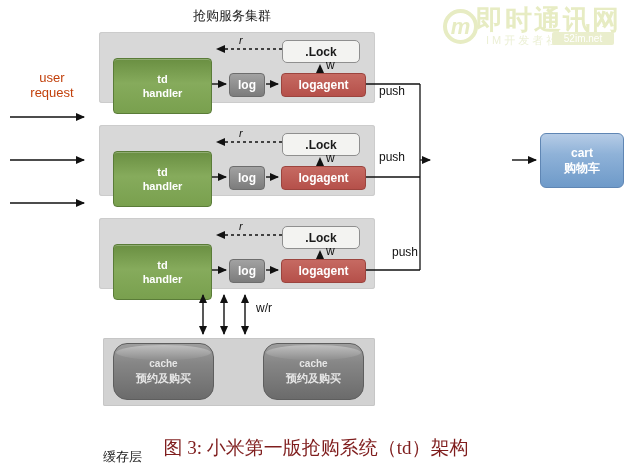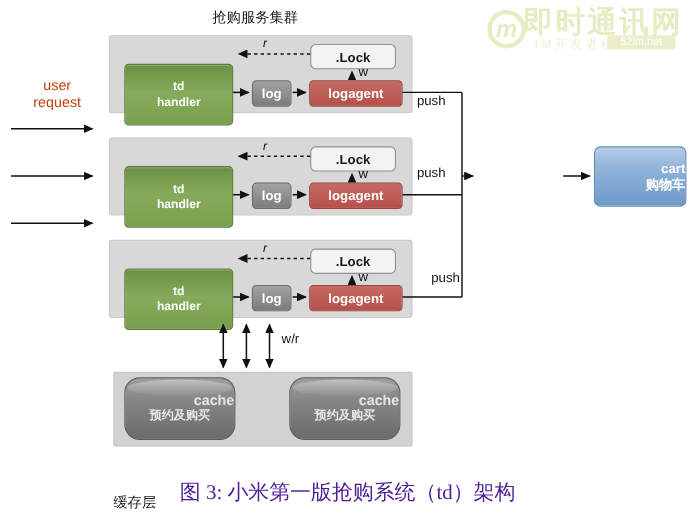--- a/index.html
+++ b/index.html
@@ -22,21 +22,21 @@
     left:552px;top:32px;width:62px;height:13px;background:#eaeecd;border-radius:2px;
     color:#ffffff;font-size:10px;display:flex;align-items:center;justify-content:center;
   }
 
   
   .cluster-title{left:186px;top:7px;width:92px;text-align:center;font-size:13px;color:#1a1a1a;white-space:nowrap;}
   .user-req{left:12px;top:70px;width:80px;text-align:center;font-size:13px;line-height:15px;color:#c2410c;}
   .r-label{font-size:11px;font-style:italic;}
   .w-label{font-size:12px;}
   .caption{left:0;top:435px;width:632px;text-align:center;font-family:"Liberation Serif", serif;
-    font-size:19px;color:#4c1d95;}
+    font-size:19px;color:#7f1d1d;}
 
   
   .row{left:99px;width:276px;height:71px;background:#d8d8d8;border-radius:3px;box-shadow:0 0 0 1px #cccccc inset;}
   .row-1{top:32px;} .row-2{top:125px;} .row-3{top:218px;}
   .box{position:absolute;display:flex;flex-direction:column;align-items:center;justify-content:center;
     color:#fff;font-weight:bold;text-align:center;}
   .handler{left:14px;top:7px;width:97px;height:54px;border-radius:4px;font-size:11px;line-height:14px;
     background:linear-gradient(180deg,#6a8f42 0%,#86ab5c 45%,#79a04e 100%);
     border:1px solid #5a7c38;box-shadow:inset 0 1px 0 rgba(255,255,255,.25);margin-top:19px;}
   .logbox{left:130px;top:41px;width:34px;height:22px;border-radius:4px;font-size:12px;
@@ -51,34 +51,34 @@
   
   .push-label{font-size:12px;color:#111;}
   .push-1{left:379px;top:84px;} .push-2{left:379px;top:150px;} .push-3{left:392px;top:245px;}
 
   
   .logserver{left:433px;top:133px;width:78px;height:53px;border-radius:6px;font-size:13px;
     background:linear-gradient(180deg,#9550b0 0%,#c693d3 26%,#a463bc 100%);
     border:1px solid #8a4aa5;}
   .cart{left:540px;top:133px;width:82px;height:53px;border-radius:6px;font-size:12px;line-height:15px;
     background:linear-gradient(180deg,#b6cce6 0%,#8fb2d8 38%,#6e9ac9 100%);
-    border:1px solid #5f86b4;align-items:flex-end;}
+    border:1px solid #5f86b4;}
 
   
   .wr-label{left:256px;top:301px;font-size:12px;}
   .cache-container{left:103px;top:338px;width:272px;height:68px;background:#d2d2d2;border-radius:2px;
     box-shadow:0 0 0 1px #c6c6c6 inset;}
   .cyl{position:absolute;top:5px;width:99px;height:55px;border-radius:14px;overflow:hidden;
     background:linear-gradient(180deg,#9e9e9e 0%,#868686 35%,#6b6b6b 100%);
     border:1px solid #5e5e5e;}
   .cyl::before{content:"";position:absolute;left:2px;right:2px;top:1px;height:15px;border-radius:50%;
     background:linear-gradient(180deg,#c0c0c0,#8e8e8e);}
   .cyl-1{left:10px;} .cyl-2{left:160px;}
   .cyl-text{position:relative;z-index:2;margin-top:12px;text-align:center;color:#e6e6e6;font-weight:bold;}
-  .cyl-text .l1{font-size:13px;line-height:15px;text-align:right;}
+  .cyl-text .l1{font-size:10px;line-height:15px;}
   .cyl-text .l2{font-size:11px;line-height:14px;}
   .cache-label{left:103px;top:408px;width:272px;text-align:left;font-size:13px;color:#1a1a1a;margin-top:40px;}
 
   
   svg.connectors{position:absolute;left:0;top:0;z-index:6;pointer-events:none;}
   .layer-under{z-index:1;} .layer-mid{z-index:3;}
 </style>
 </head>
 <body>
 

